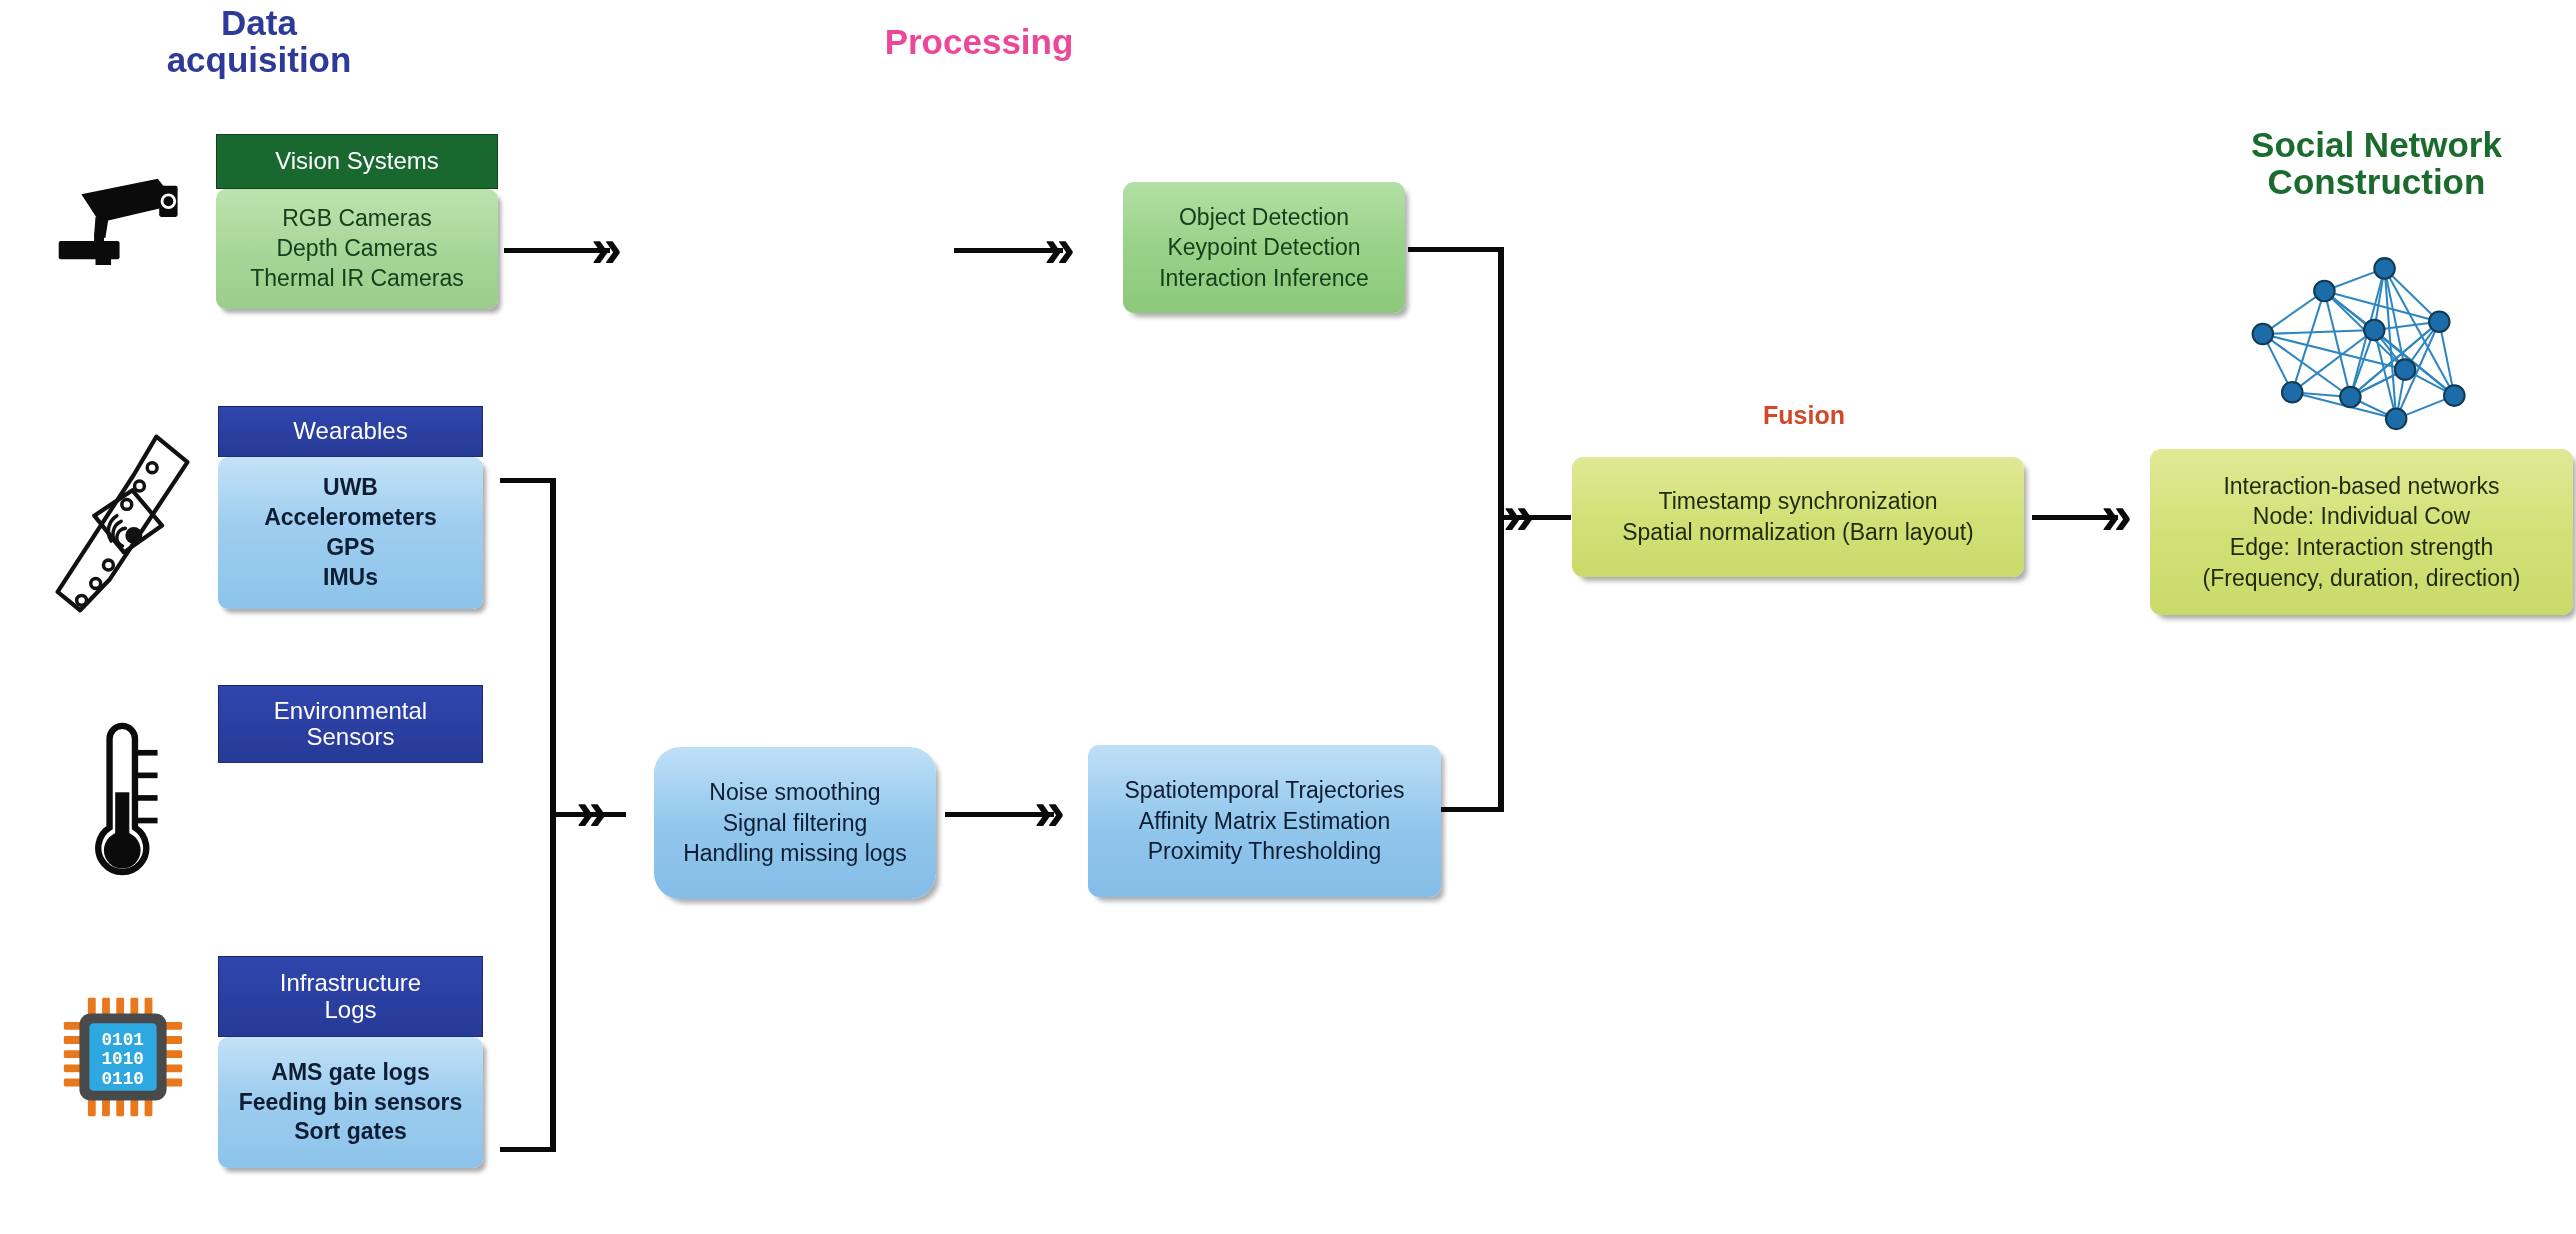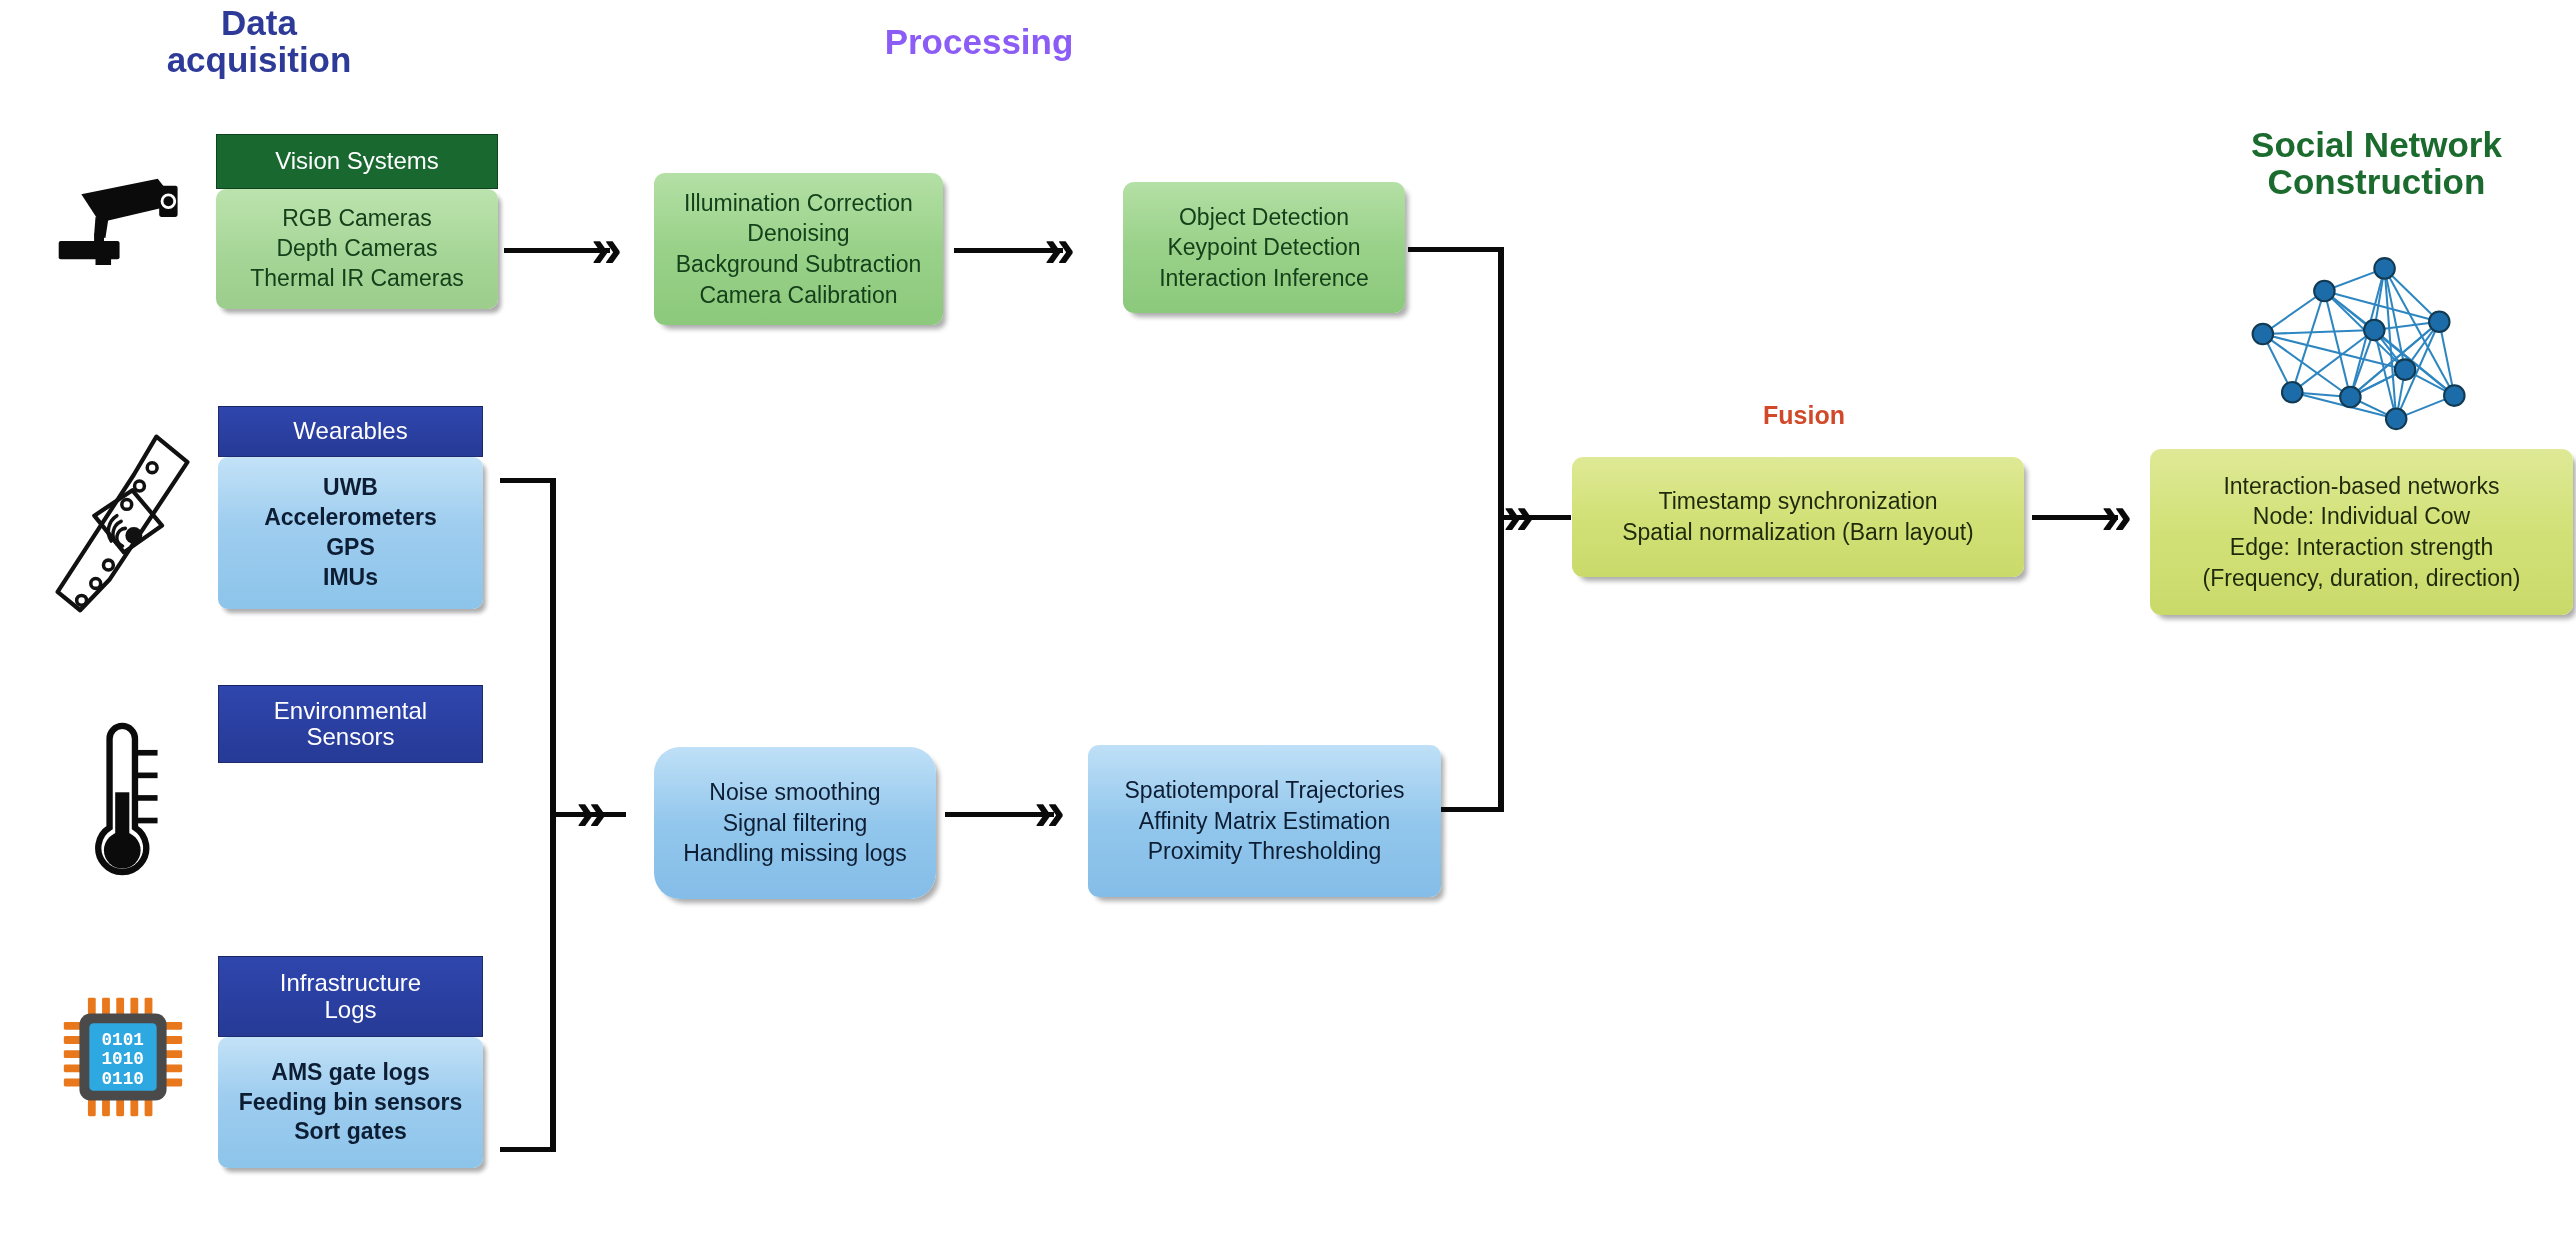--- a/index.html
+++ b/index.html
@@ -3,21 +3,21 @@
 <meta charset="utf-8">
 <style>
   html,body{margin:0;padding:0;background:#ffffff;}
   body{width:2576px;height:1234px;position:relative;overflow:hidden;
        font-family:"Liberation Sans","DejaVu Sans",sans-serif;}
   .stage{position:absolute;left:0;top:0;width:2576px;height:1234px;background:#fff;margin-left:33px;}
 
   
   .sec-title{position:absolute;font-weight:bold;line-height:1.06;text-align:center;white-space:pre-line;}
   #title-data-acq{left:113px;top:4.2px;width:226px;font-size:35px;color:#2E3A97;}
-  #title-processing{left:798px;top:22.6px;width:296px;font-size:35px;color:#8b5cf6;}
+  #title-processing{left:798px;top:22.6px;width:296px;font-size:35px;color:#ec4899;}
   #title-fusion{left:1644px;top:402px;width:254px;font-size:25px;color:#D2492A;}
   #title-snc{left:2160px;top:126px;width:367px;font-size:35px;color:#1B6B2E;}
 
   
   .card{position:absolute;}
   .card .hdr{position:absolute;left:0;top:0;width:100%;box-sizing:border-box;
        display:flex;align-items:center;justify-content:center;text-align:center;
        color:#ffffff;font-size:24px;line-height:1.1;white-space:pre-line;
        border:1.4px solid rgba(0,0,0,.35);}
   .card .bdy{position:absolute;left:0;width:100%;box-sizing:border-box;
@@ -171,24 +171,20 @@
   </div>
 
   <div class="card b" style="left:185px;top:956px;width:265px;height:243px;">
     <div class="hdr" style="height:81px;">Infrastructure
 Logs</div>
     <div class="bdy" style="top:81px;height:131px;">AMS gate logs
 Feeding bin sensors
 Sort gates</div>
   </div>
 
-  <div class="pbox pgreen" style="left:621px;top:173px;width:289px;height:152px;">Illumination Correction
-Denoising
-Background Subtraction
-Camera Calibration</div>
 
   <div class="pbox pgreen" style="left:1090px;top:182px;width:282px;height:131px;">Object Detection
 Keypoint Detection
 Interaction Inference</div>
 
   <div class="pbox pblue" style="left:621px;top:747px;width:282px;height:152px;border-radius:26px;">Noise smoothing
 Signal filtering
 Handling missing logs</div>
 
   <div class="pbox pblue" style="left:1055px;top:745px;width:353px;height:152px;">Spatiotemporal Trajectories

